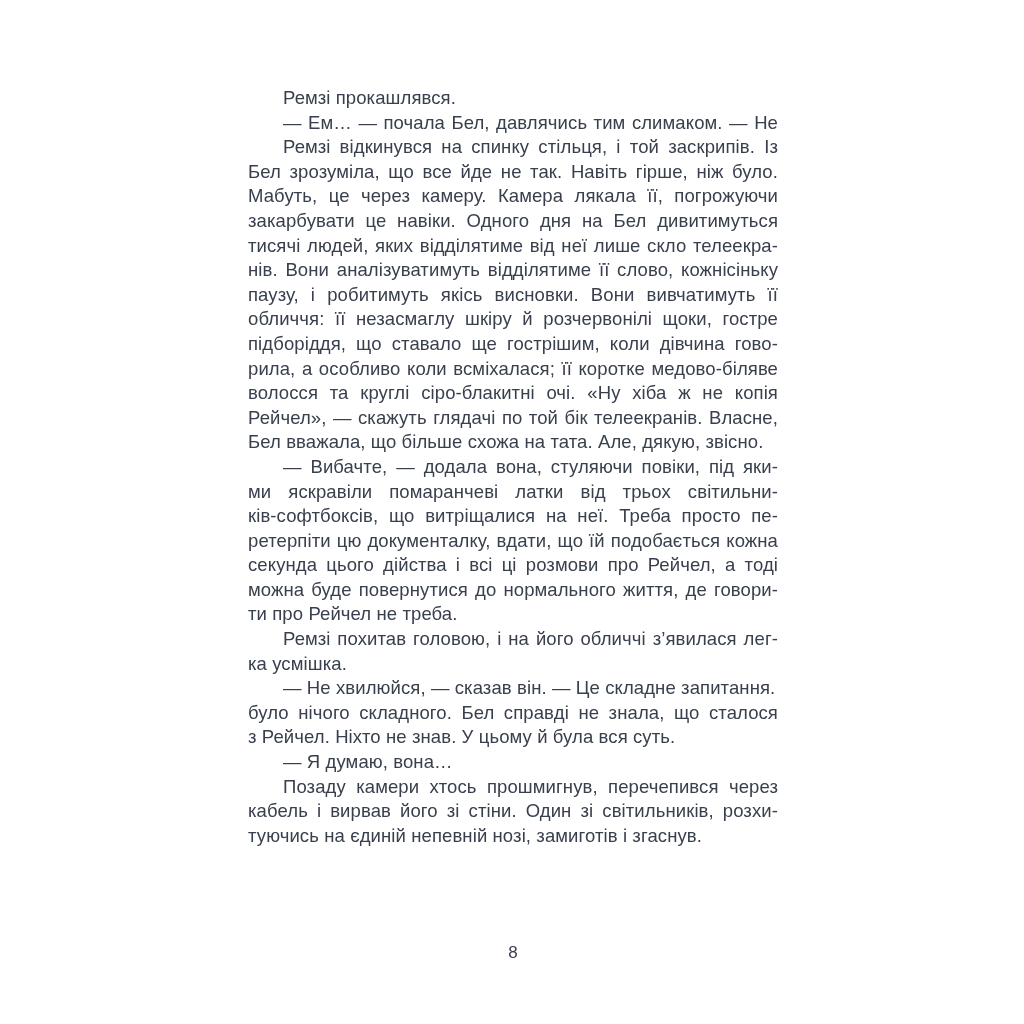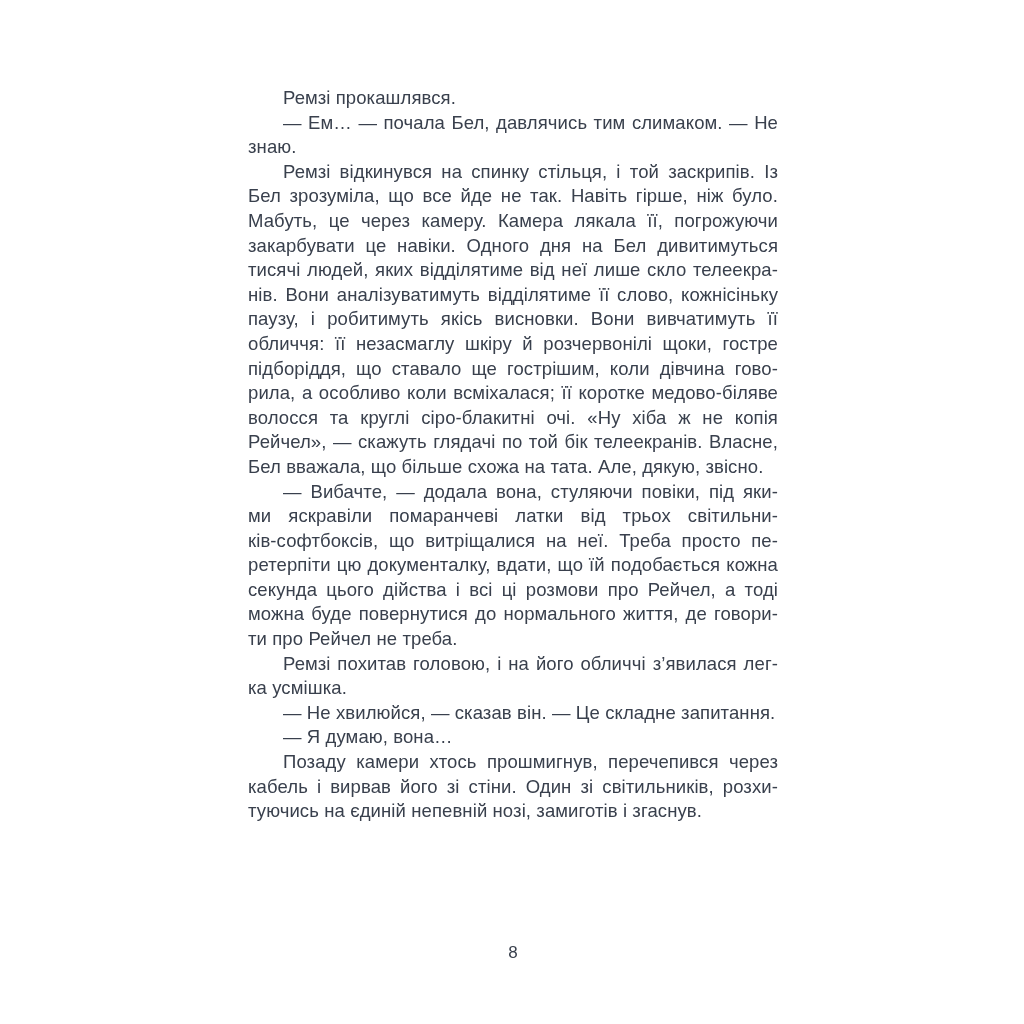--- a/index.html
+++ b/index.html
@@ -50,21 +50,20 @@
 </head>
 <body>
 
 <div class="page">
   <div class="text-block" id="text-block">
       <div class="paragraph">
         <div class="line first last">Ремзі прокашлявся.</div>
       </div>
       <div class="paragraph">
         <div class="line first">— Ем… — почала Бел, давлячись тим слимаком. — Не</div>
-        <div class="line last">знаю.</div>
       </div>
       <div class="paragraph">
         <div class="line first">Ремзі відкинувся на спинку стільця, і той заскрипів. Із</div>
         <div class="line">Бел зрозуміла, що все йде не так. Навіть гірше, ніж було.</div>
         <div class="line">Мабуть, це через камеру. Камера лякала її, погрожуючи</div>
         <div class="line">закарбувати це навіки. Одного дня на Бел дивитимуться</div>
         <div class="line">тисячі людей, яких відділятиме від неї лише скло телеекра-</div>
         <div class="line">нів. Вони аналізуватимуть відділятиме її слово, кожнісіньку</div>
         <div class="line">паузу, і робитимуть якісь висновки. Вони вивчатимуть її</div>
         <div class="line">обличчя: її незасмаглу шкіру й розчервонілі щоки, гостре</div>
@@ -84,20 +83,22 @@
         <div class="line last">ти про Рейчел не треба.</div>
       </div>
       <div class="paragraph">
         <div class="line first">Ремзі похитав головою, і на його обличчі з’явилася лег-</div>
         <div class="line last">ка усмішка.</div>
       </div>
       <div class="paragraph">
         <div class="line first last">— Не хвилюйся, — сказав він. — Це складне запитання.</div>
       </div>
       <div class="paragraph">
+        <div class="line">було нічого складного. Бел справді не знала, що сталося</div>
+        <div class="line last">з Рейчел. Ніхто не знав. У цьому й була вся суть.</div>
       </div>
       <div class="paragraph">
         <div class="line first last">— Я думаю, вона…</div>
       </div>
       <div class="paragraph">
         <div class="line first">Позаду камери хтось прошмигнув, перечепився через</div>
         <div class="line">кабель і вирвав його зі стіни. Один зі світильників, розхи-</div>
         <div class="line last">туючись на єдиній непевній нозі, замиготів і згаснув.</div>
       </div>
     </div>

